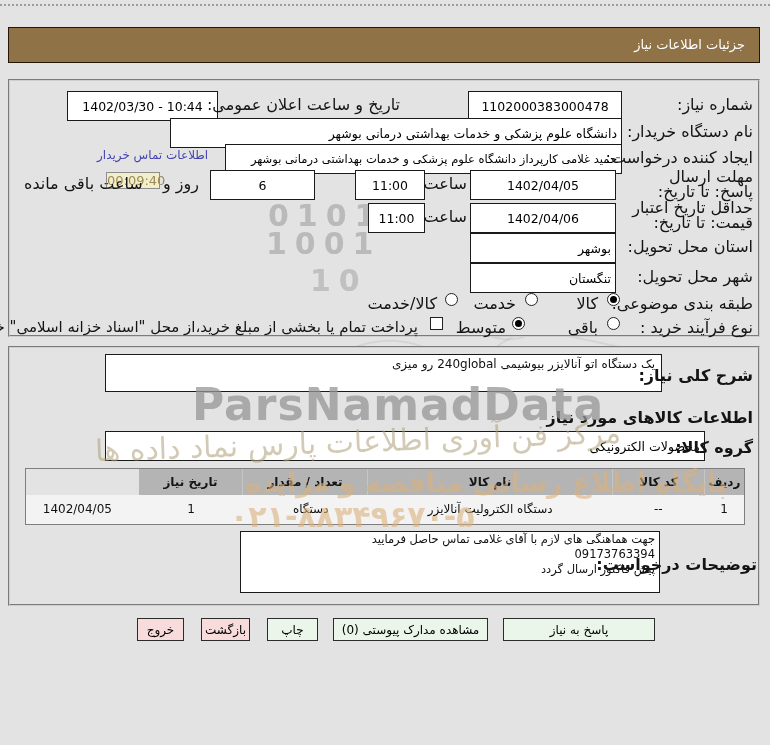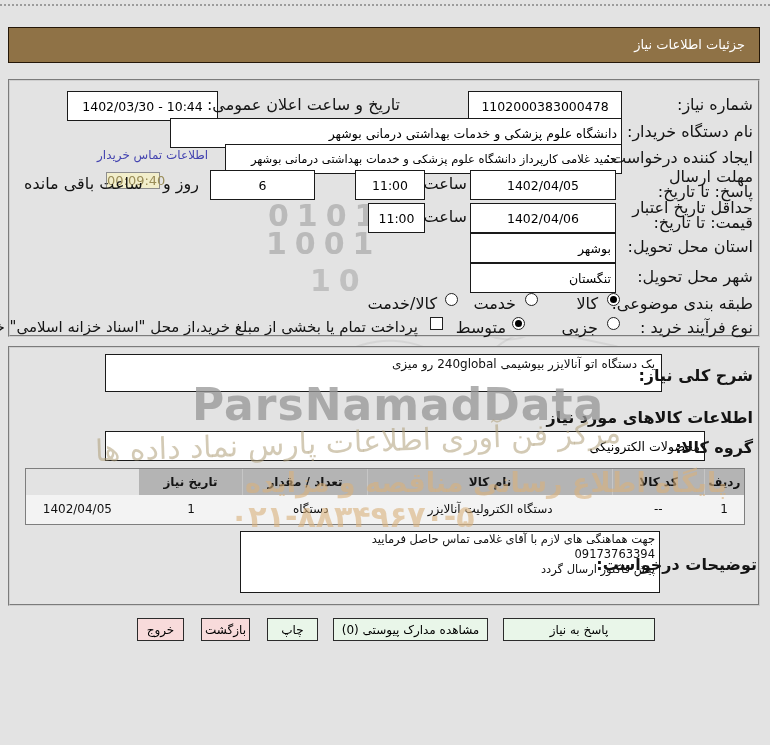--- a/index.html
+++ b/index.html
@@ -119,21 +119,21 @@
 <div class="lbl" style="right:17px;top:294px">طبقه بندی موضوعی:</div>
 <span class="radio on" style="left:607px;top:293px"></span>
 <div class="lbl" style="right:172px;top:294px">کالا</div>
 <span class="radio" style="left:525px;top:293px"></span>
 <div class="lbl" style="right:254px;top:294px">خدمت</div>
 <span class="radio" style="left:445px;top:293px"></span>
 <div class="lbl" style="right:333px;top:294px">کالا/خدمت</div>
 
 <div class="lbl" style="right:17px;top:318px">نوع فرآیند خرید :</div>
 <span class="radio" style="left:607px;top:317px"></span>
-<div class="lbl" style="right:172px;top:318px">جزیی</div>
+<div class="lbl" style="right:172px;top:318px">باقی</div>
 <span class="radio on" style="left:512px;top:317px"></span>
 <div class="lbl" style="right:264px;top:318px">متوسط</div>
 <span class="chk" style="left:430px;top:317px"></span>
 <div class="lbl" style="right:352px;top:318px;font-size:15px">پرداخت تمام یا بخشی از مبلغ خرید،از محل "اسناد خزانه اسلامی" خواهد بود.</div>
 
 <div class="panel" style="top:346px;height:260px"></div>
 
 <div class="lbl bold" style="right:17px;top:366px">شرح کلی نیاز:</div>
 <div class="descbox">
   <span>یک دستگاه اتو آنالایزر بیوشیمی 240global رو میزی</span>

